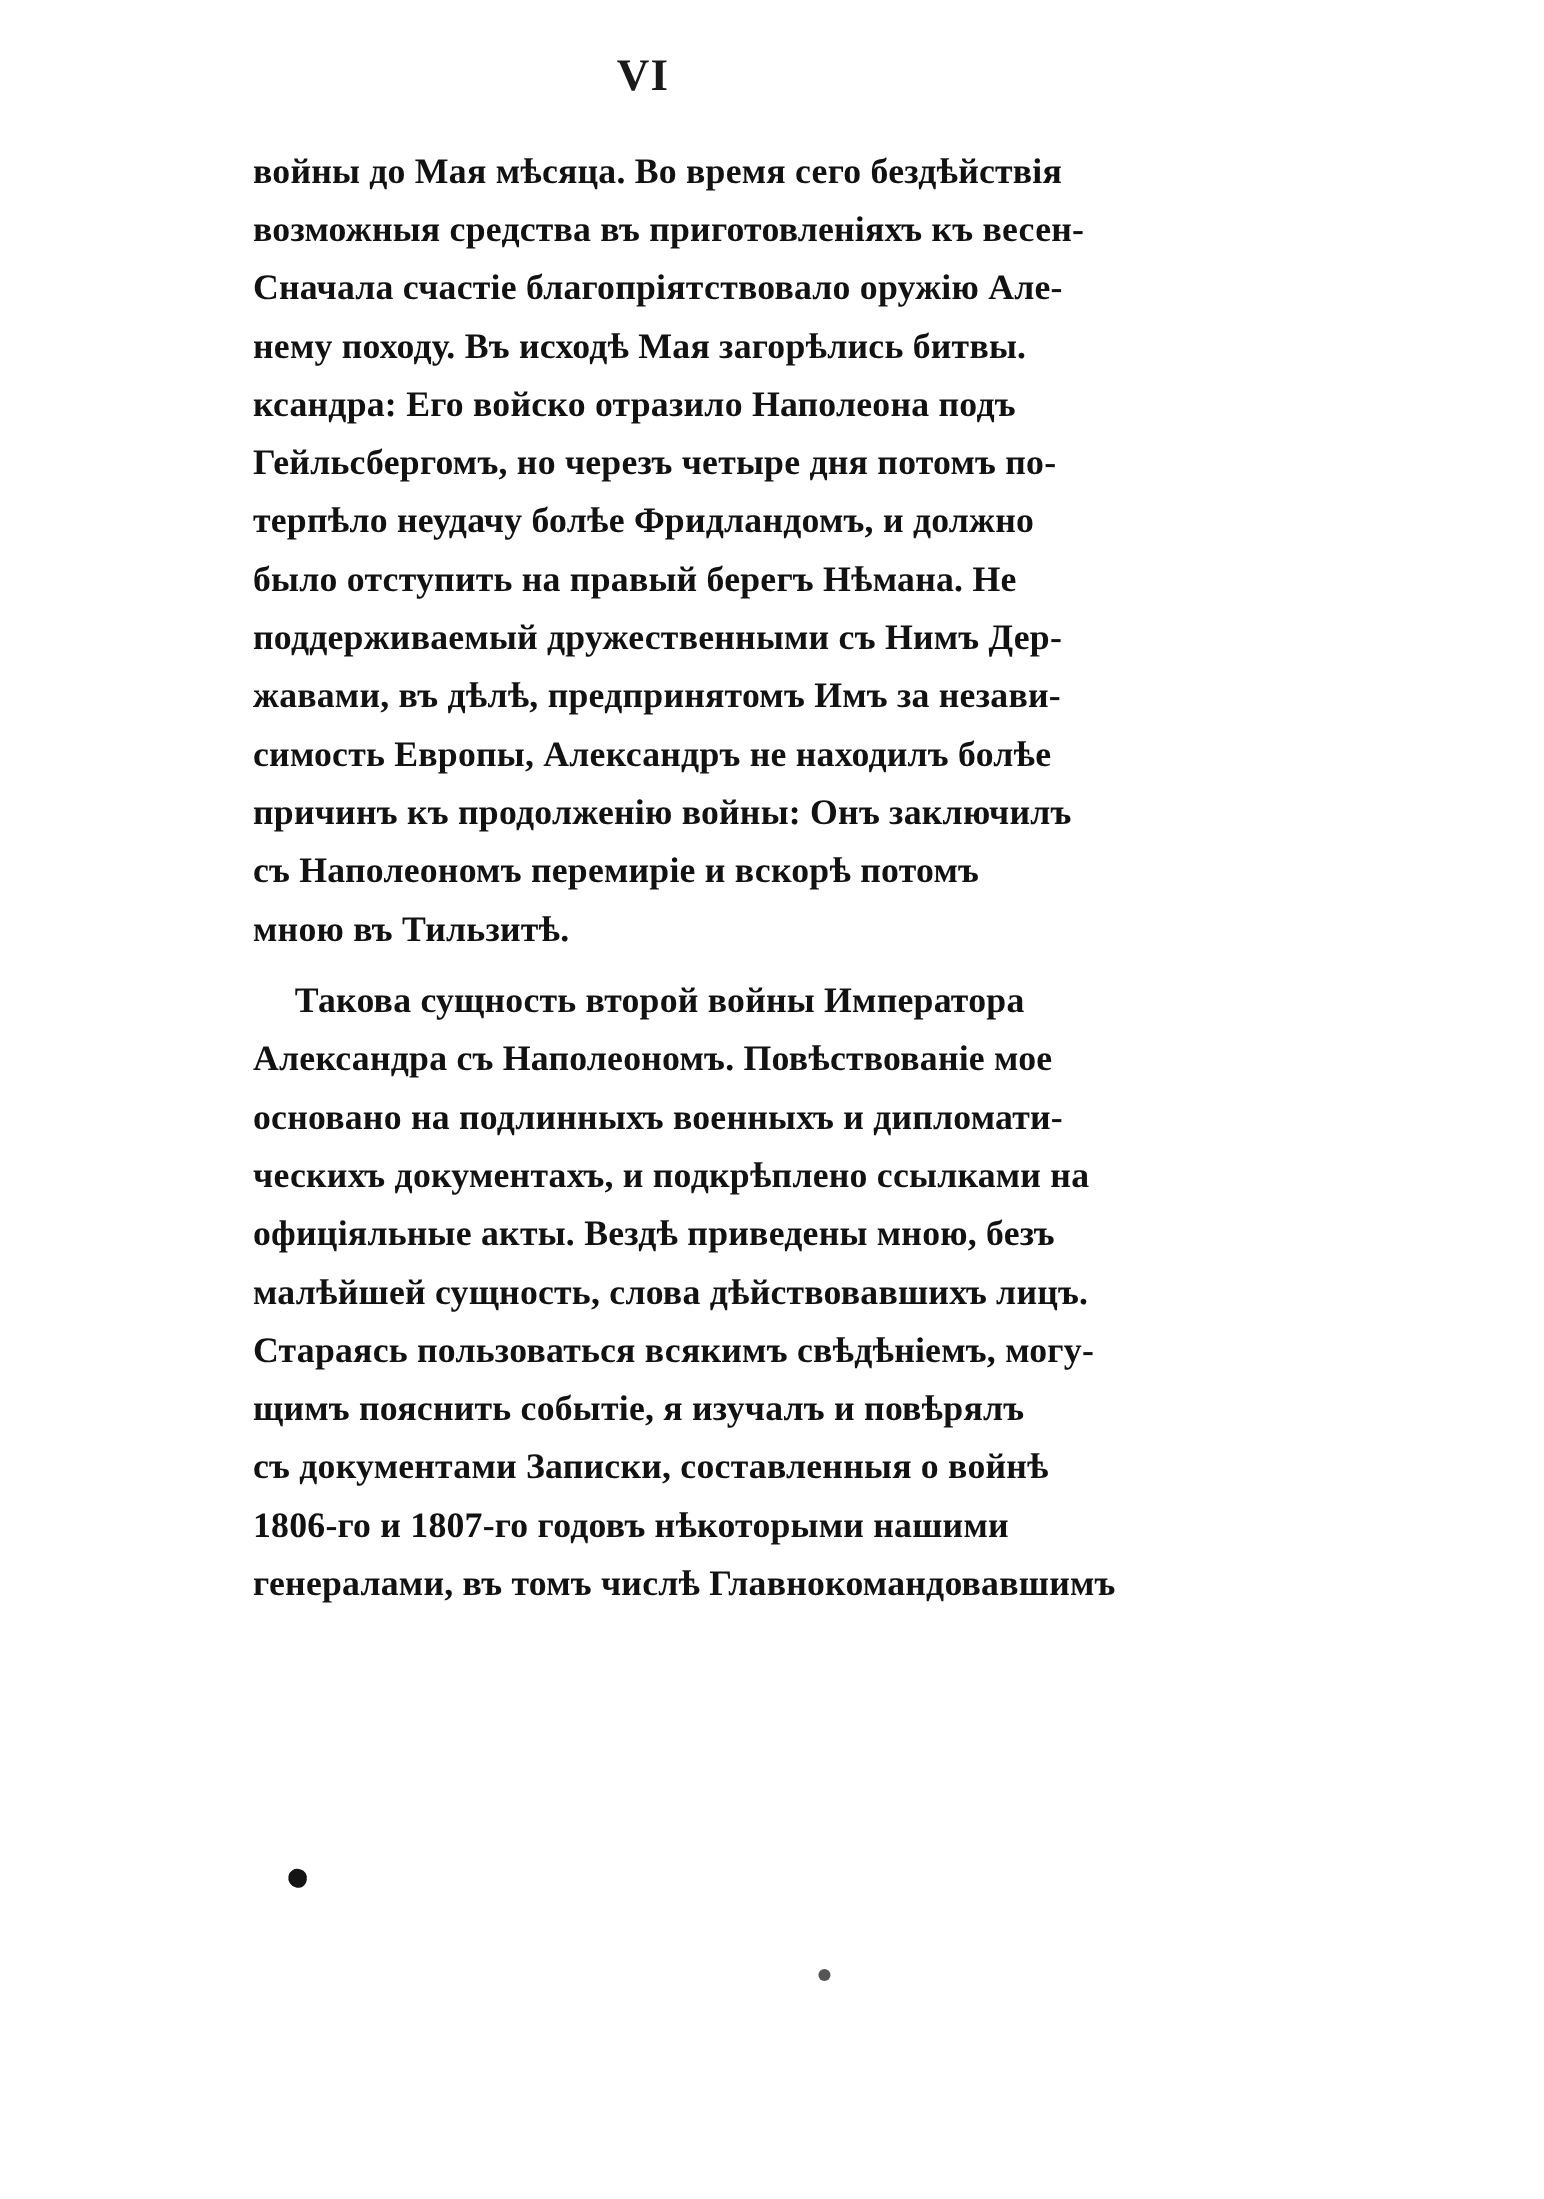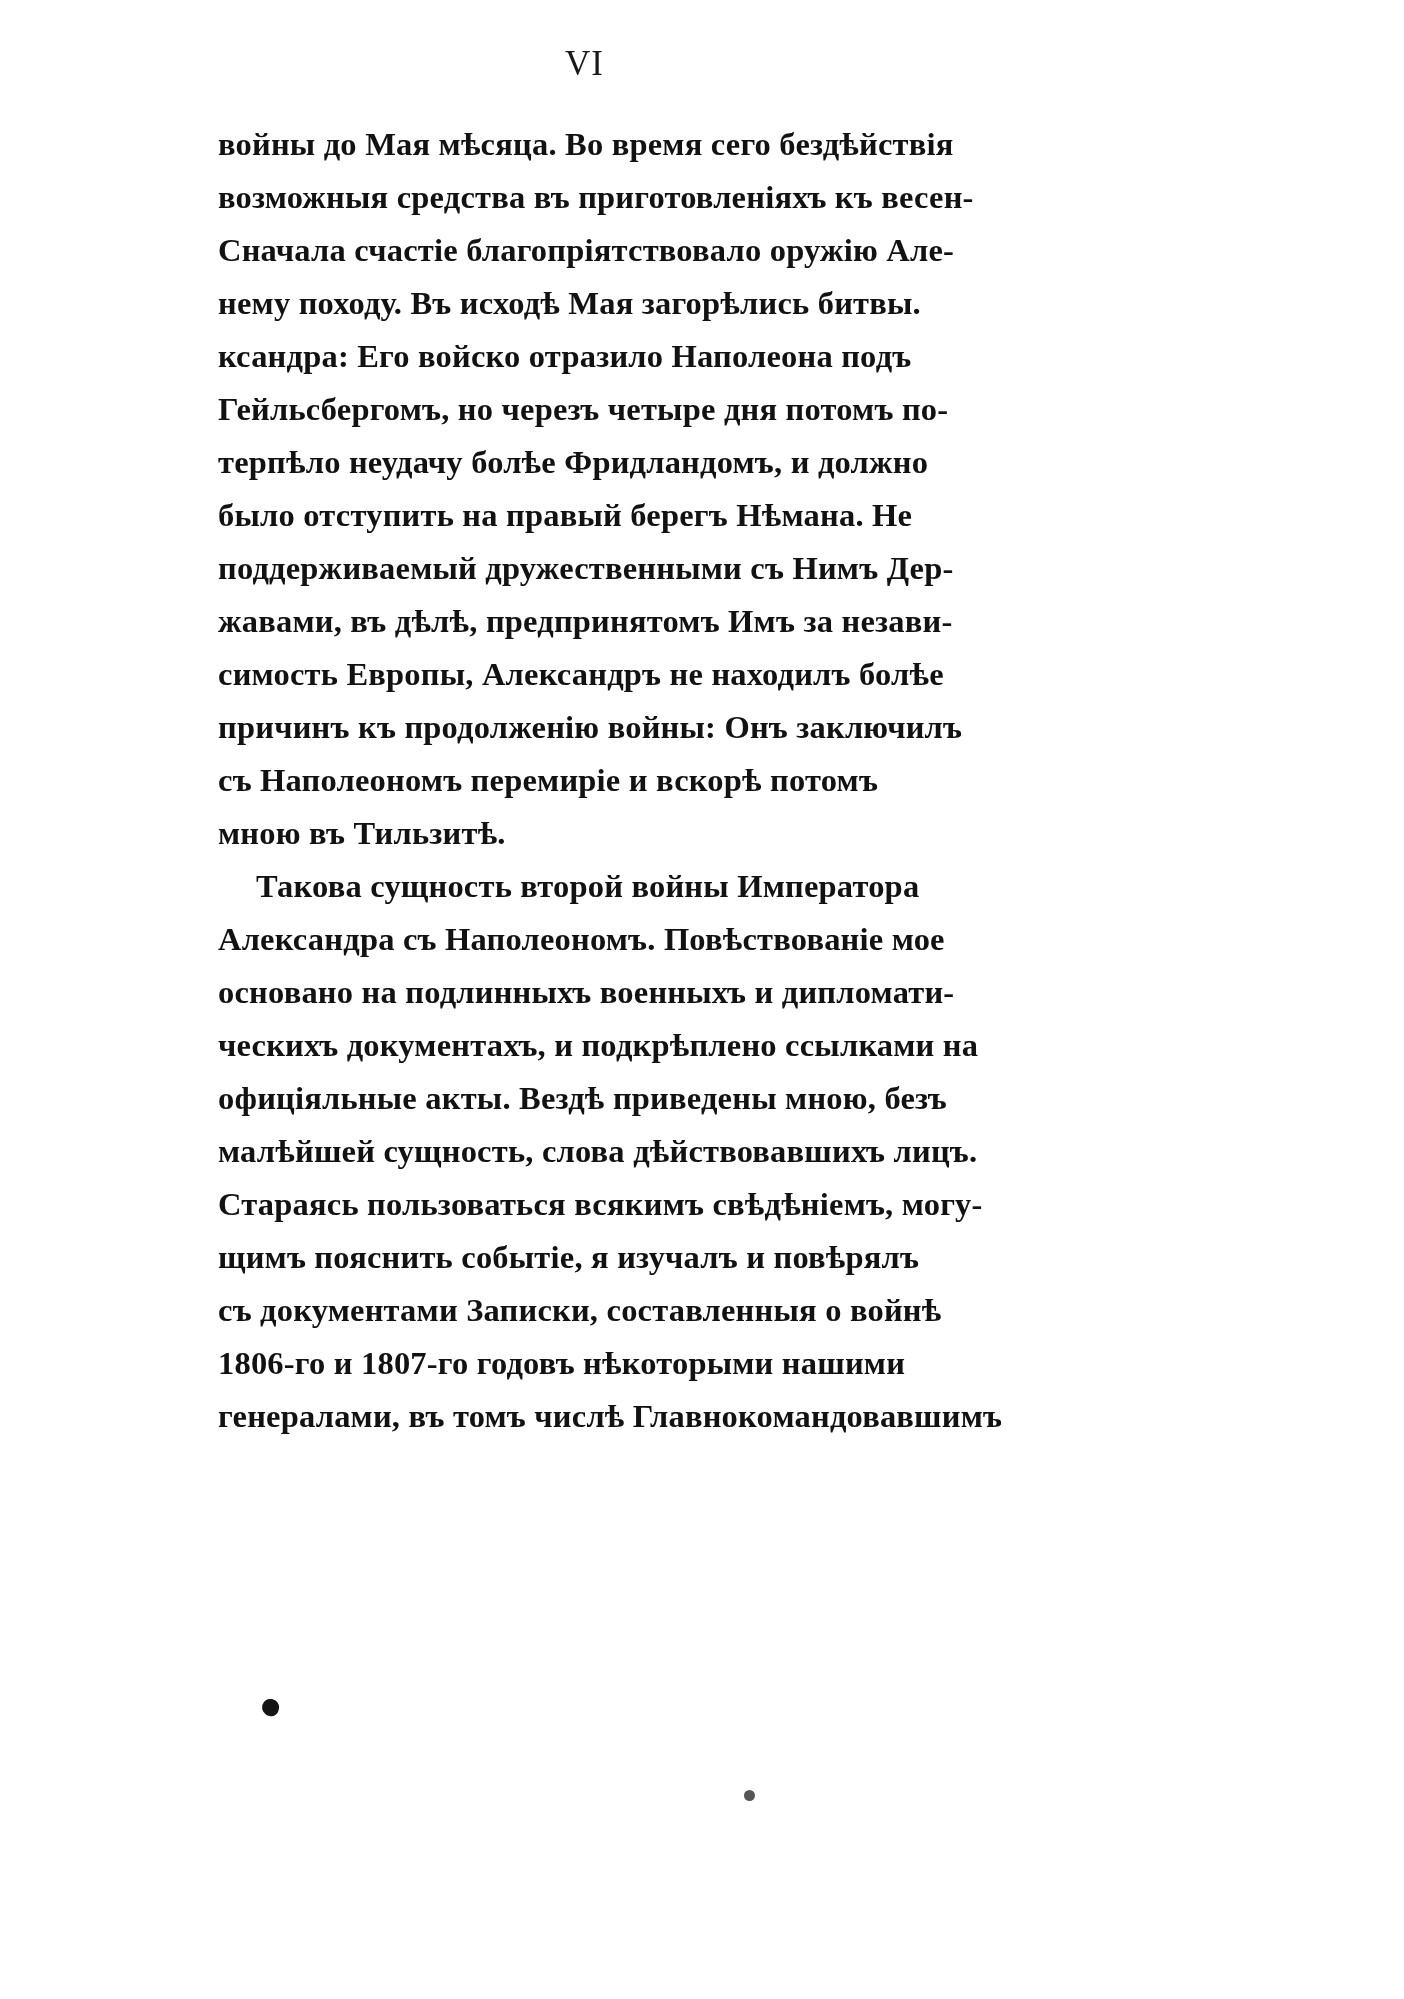--- a/index.html
+++ b/index.html
@@ -15,38 +15,38 @@
     margin: 0 auto;
     overflow: hidden;
   }
   .page-number {
     position: absolute;
     top: 44px;
     left: 0;
     width: 1169px;
     text-align: center;
     font-family: "Liberation Serif", serif;
-    font-weight: normal;
-    font-size: 35px;
+    font-weight: bold;
+    font-size: 41px;
     letter-spacing: 1px;
     color: #1a1a1a;
   }
   .text-block {
     position: absolute;
     top: 128px;
     left: 218px;
     width: 970px;
     font-family: "Liberation Serif", serif;
     font-size: 32.5px;
     font-weight: bold;
     color: #121212;
     line-height: 1.0;
   }
   .para {
-    margin: 0;
+    margin: 12px;
   }
   .para + .para {
     margin-top: 0;
   }
   .line {
     display: block;
     height: 53px;
     white-space: nowrap;
     letter-spacing: 0.2px;
   }

